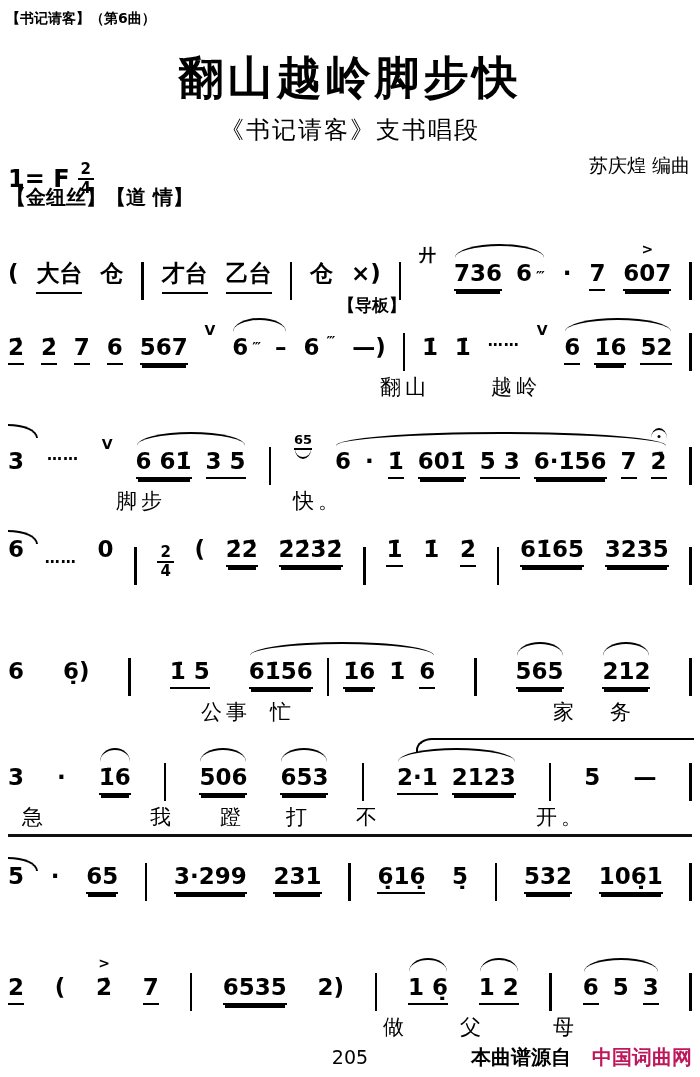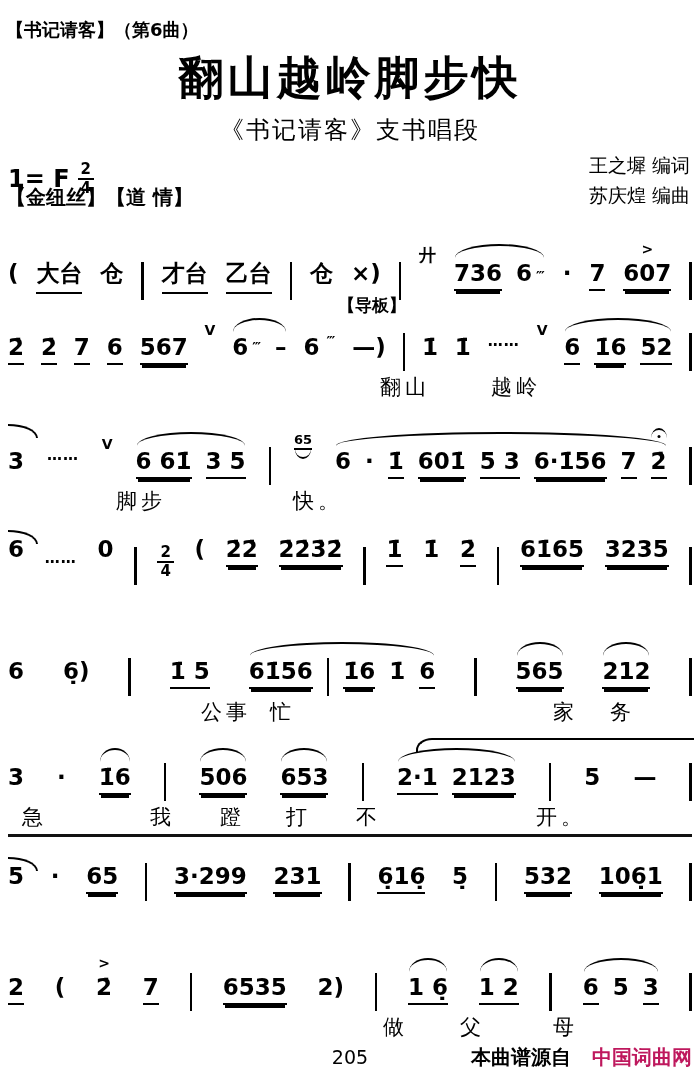--- a/index.html
+++ b/index.html
@@ -1,19 +1,19 @@
 <!DOCTYPE html>
 <html><head>
 <meta charset="utf-8">
 <style>
   html,body{margin:0;padding:0;background:#fff;}
   #page{position:relative;width:700px;height:1077px;background:#fff;color:#000;
         font-family:"DejaVu Sans",sans-serif;overflow:hidden;}
   
-  .series-tag{position:absolute;top:18px;left:6px;font-size:18px;font-weight:bold;
+  .series-tag{position:absolute;top:10px;left:6px;font-size:14px;font-weight:bold;
               font-family:"DejaVu Sans",sans-serif;}
   .title{position:absolute;top:48px;left:0;width:100%;text-align:center;
          font-size:45px;font-weight:bold;font-family:"DejaVu Serif",serif;letter-spacing:4px;}
   .subtitle{position:absolute;top:114px;left:0;width:100%;text-align:center;
             font-size:24px;font-family:"DejaVu Serif",serif;letter-spacing:2px;}
   .keysig{position:absolute;top:142px;left:8px;display:flex;align-items:center;gap:8px;
           font-size:24px;font-weight:bold;margin-top:20px;}
   .frac{display:inline-flex;flex-direction:column;align-items:center;line-height:1;
         font-size:15px;font-weight:bold;}
   .frac .fr-t{border-bottom:2px solid #000;padding:0 3px 1px;}
@@ -73,21 +73,20 @@
 
   <div class="keysig">
     <span>1= F</span>
     <span class="frac">
       <span class="fr-t">2</span>
       <span class="fr-b">4</span>
     </span>
   </div>
 
   <div class="credits">
-    <div>王之墀 编词</div>
     <div>苏庆煌 编曲</div>
   </div>
 
   <div class="tune-tags">【金纽丝】【道  情】</div>
 
   <div id="score">
       <div class="mline" style="top: 222px;">
         <div class="notes">
           <span class="note ">(</span>
           <span class="note u1">大台</span>

